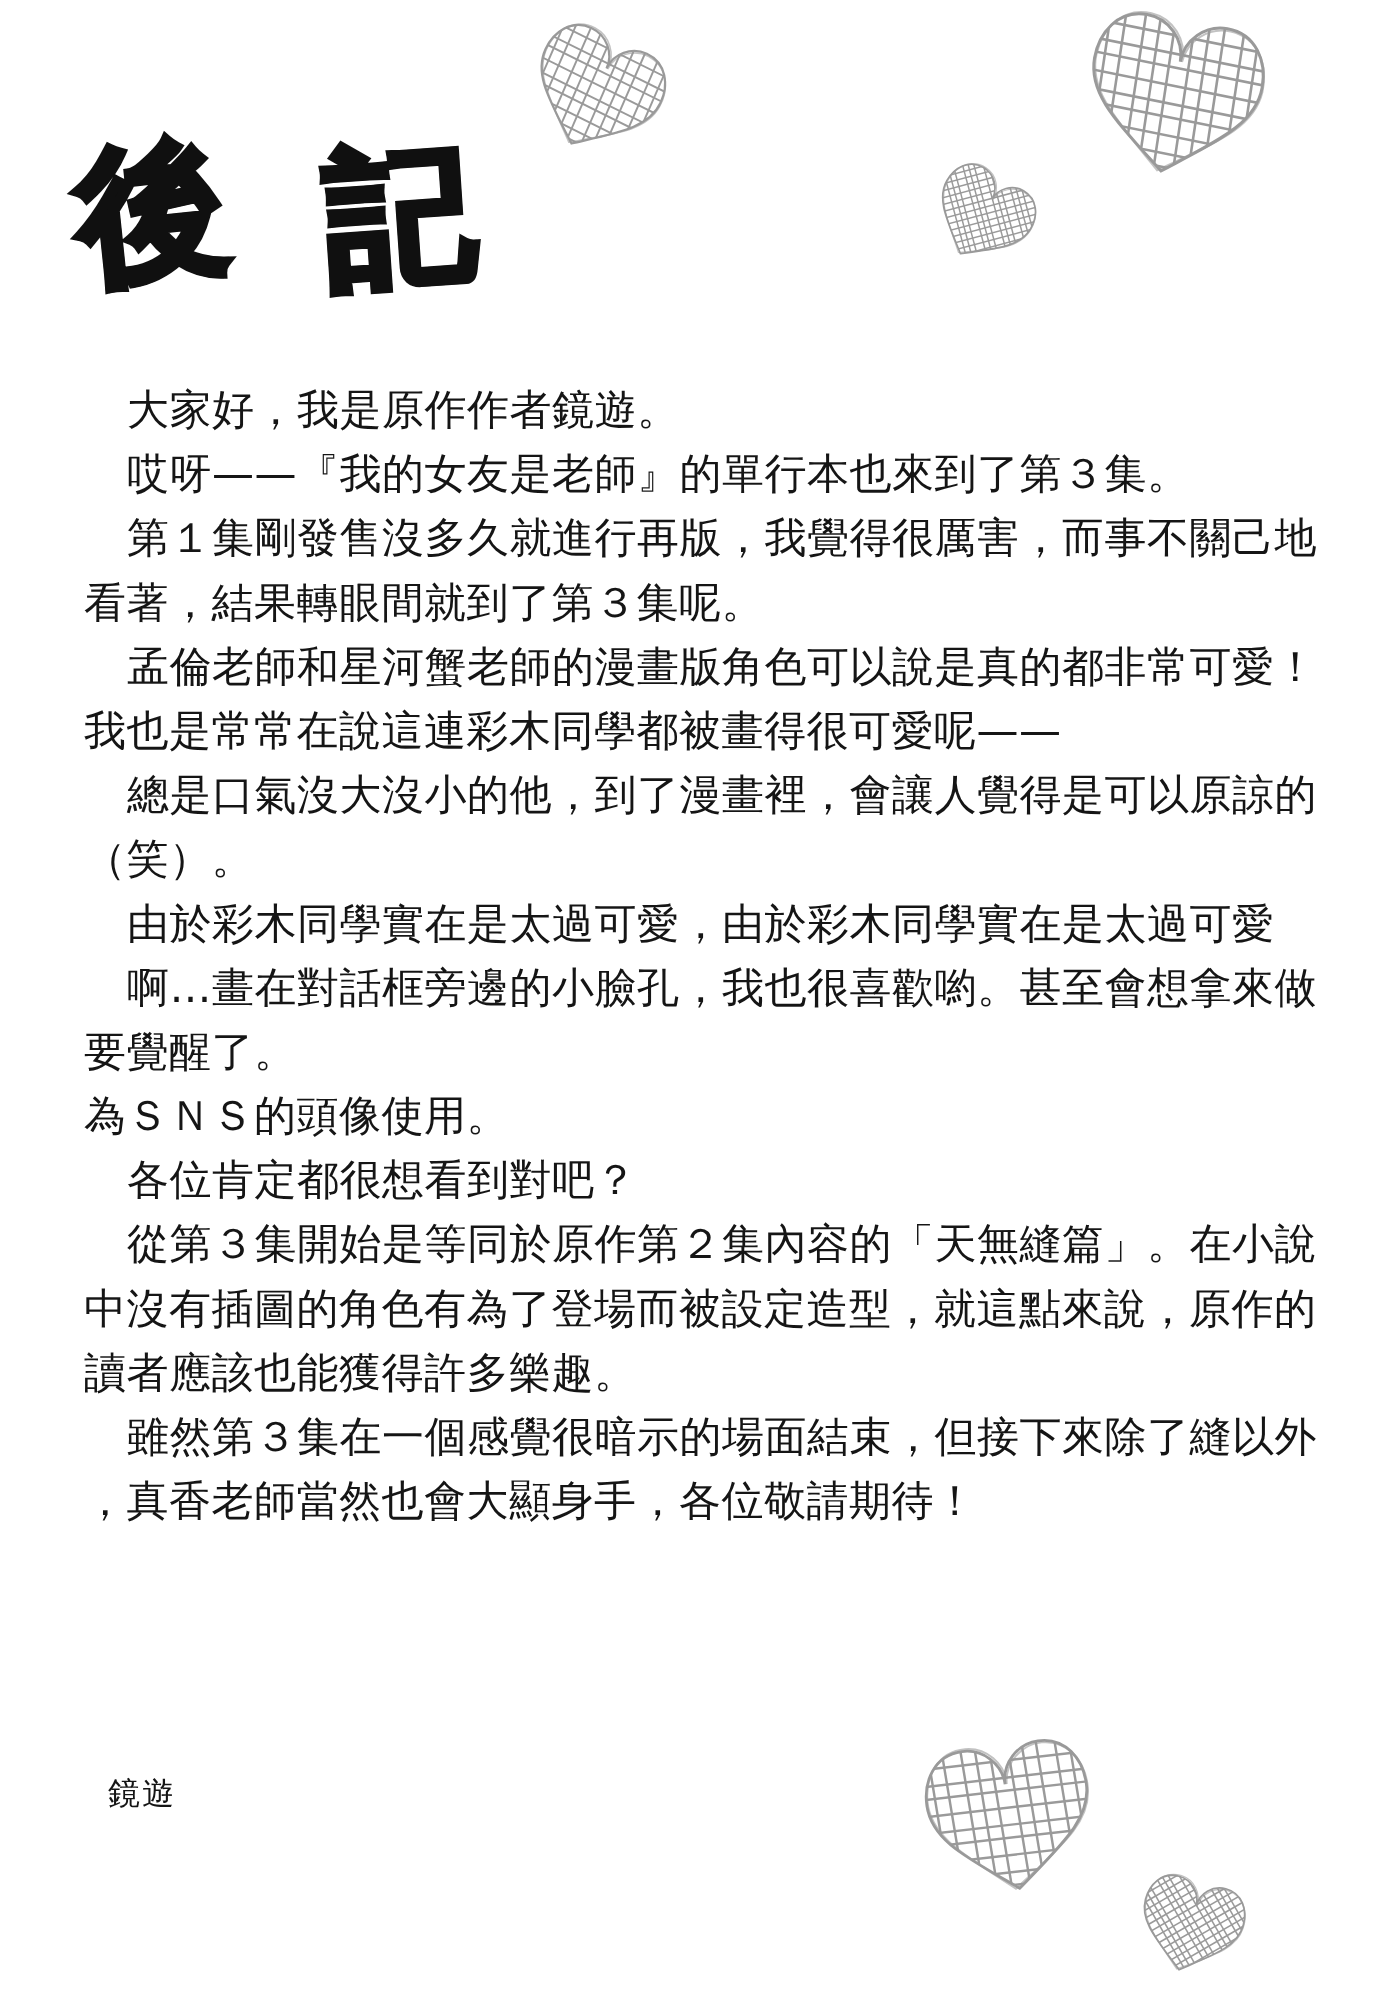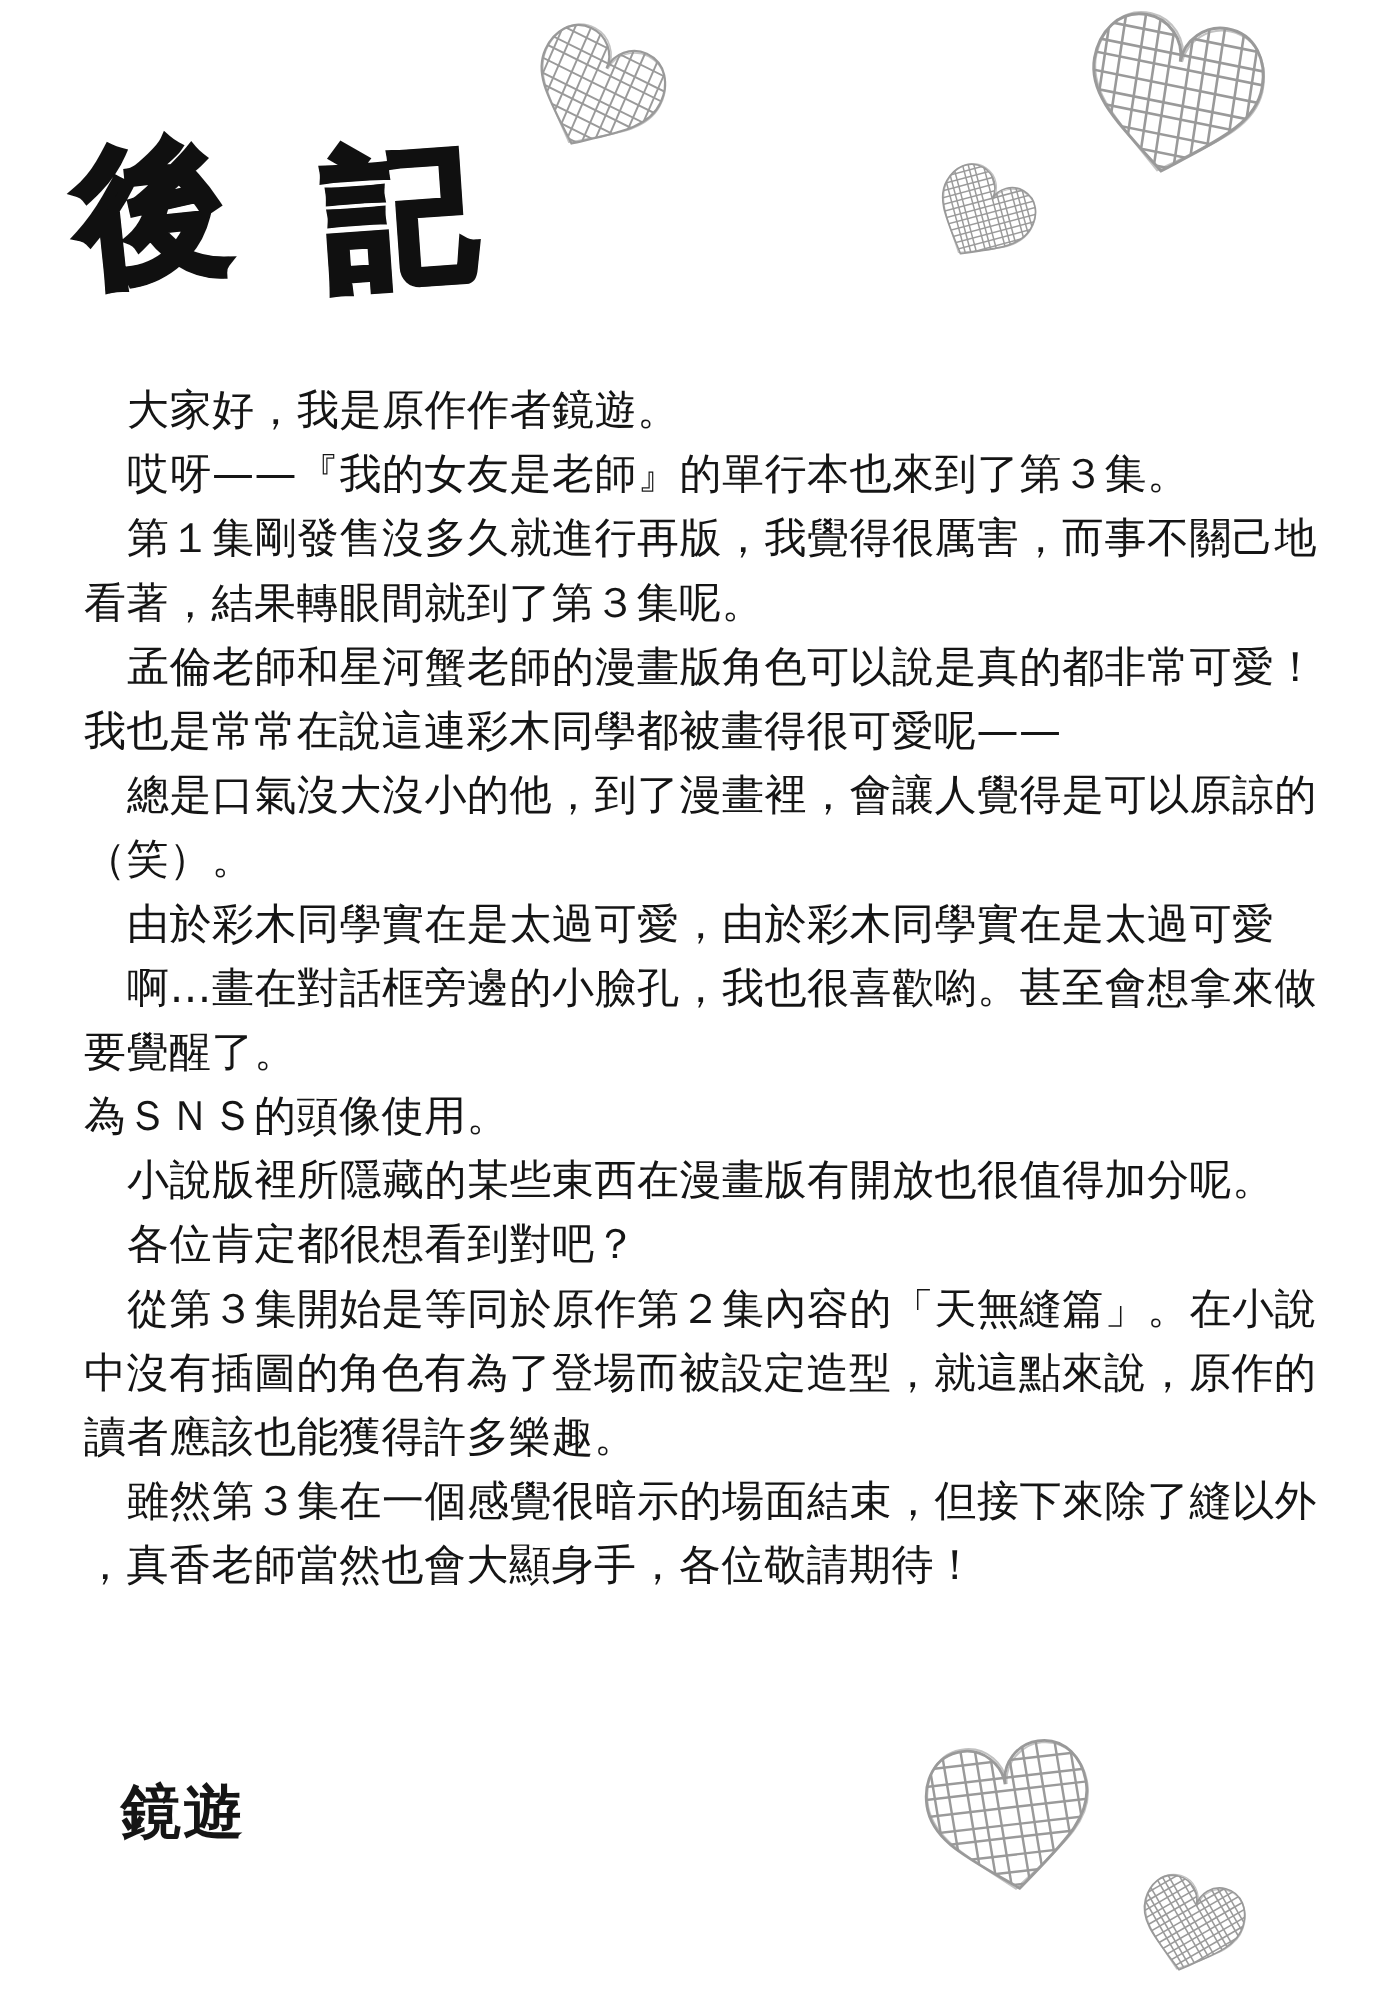--- a/index.html
+++ b/index.html
@@ -40,25 +40,24 @@
   }
   .line{
     height:64.2px;
     line-height:64.2px;
     white-space:nowrap;
   }
   .line.indent{padding-left:43px;}
   .signature{
     position:absolute;
     left:108px;top:1772px;
-    font-size:60px;
-    font-weight:bold;
+    font-size:32px;
+    font-weight:normal;
     color:#151515;
     letter-spacing:2px;
-    margin-left:13px;
   }
 </style>
 </head>
 <body>
 
 <div class="page">
 
   <div class="hearts-layer">
       <svg viewBox="0 0 100 100" width="138" height="138" style="position: absolute; left: 527px; top: 22px; transform: rotate(25deg); overflow: visible;">
         <defs>
@@ -311,21 +310,20 @@
       <div class="line indent">第１集剛發售沒多久就進行再版，我覺得很厲害，而事不關己地</div>
       <div class="line">看著，結果轉眼間就到了第３集呢。</div>
       <div class="line indent">孟倫老師和星河蟹老師的漫畫版角色可以說是真的都非常可愛！</div>
       <div class="line">我也是常常在說這連彩木同學都被畫得很可愛呢——</div>
       <div class="line indent">總是口氣沒大沒小的他，到了漫畫裡，會讓人覺得是可以原諒的</div>
       <div class="line">（笑）。</div>
       <div class="line indent">由於彩木同學實在是太過可愛，由於彩木同學實在是太過可愛</div>
       <div class="line indent">啊…畫在對話框旁邊的小臉孔，我也很喜歡喲。甚至會想拿來做</div>
       <div class="line">要覺醒了。</div>
       <div class="line">為ＳＮＳ的頭像使用。</div>
-      <div class="line indent">小說版裡所隱藏的某些東西在漫畫版有開放也很值得加分呢。</div>
       <div class="line indent">各位肯定都很想看到對吧？</div>
       <div class="line indent">從第３集開始是等同於原作第２集內容的「天無縫篇」。在小說</div>
       <div class="line">中沒有插圖的角色有為了登場而被設定造型，就這點來說，原作的</div>
       <div class="line">讀者應該也能獲得許多樂趣。</div>
       <div class="line indent">雖然第３集在一個感覺很暗示的場面結束，但接下來除了縫以外</div>
       <div class="line">，真香老師當然也會大顯身手，各位敬請期待！</div>
     </div>
 
   <div class="signature">鏡遊</div>
 

